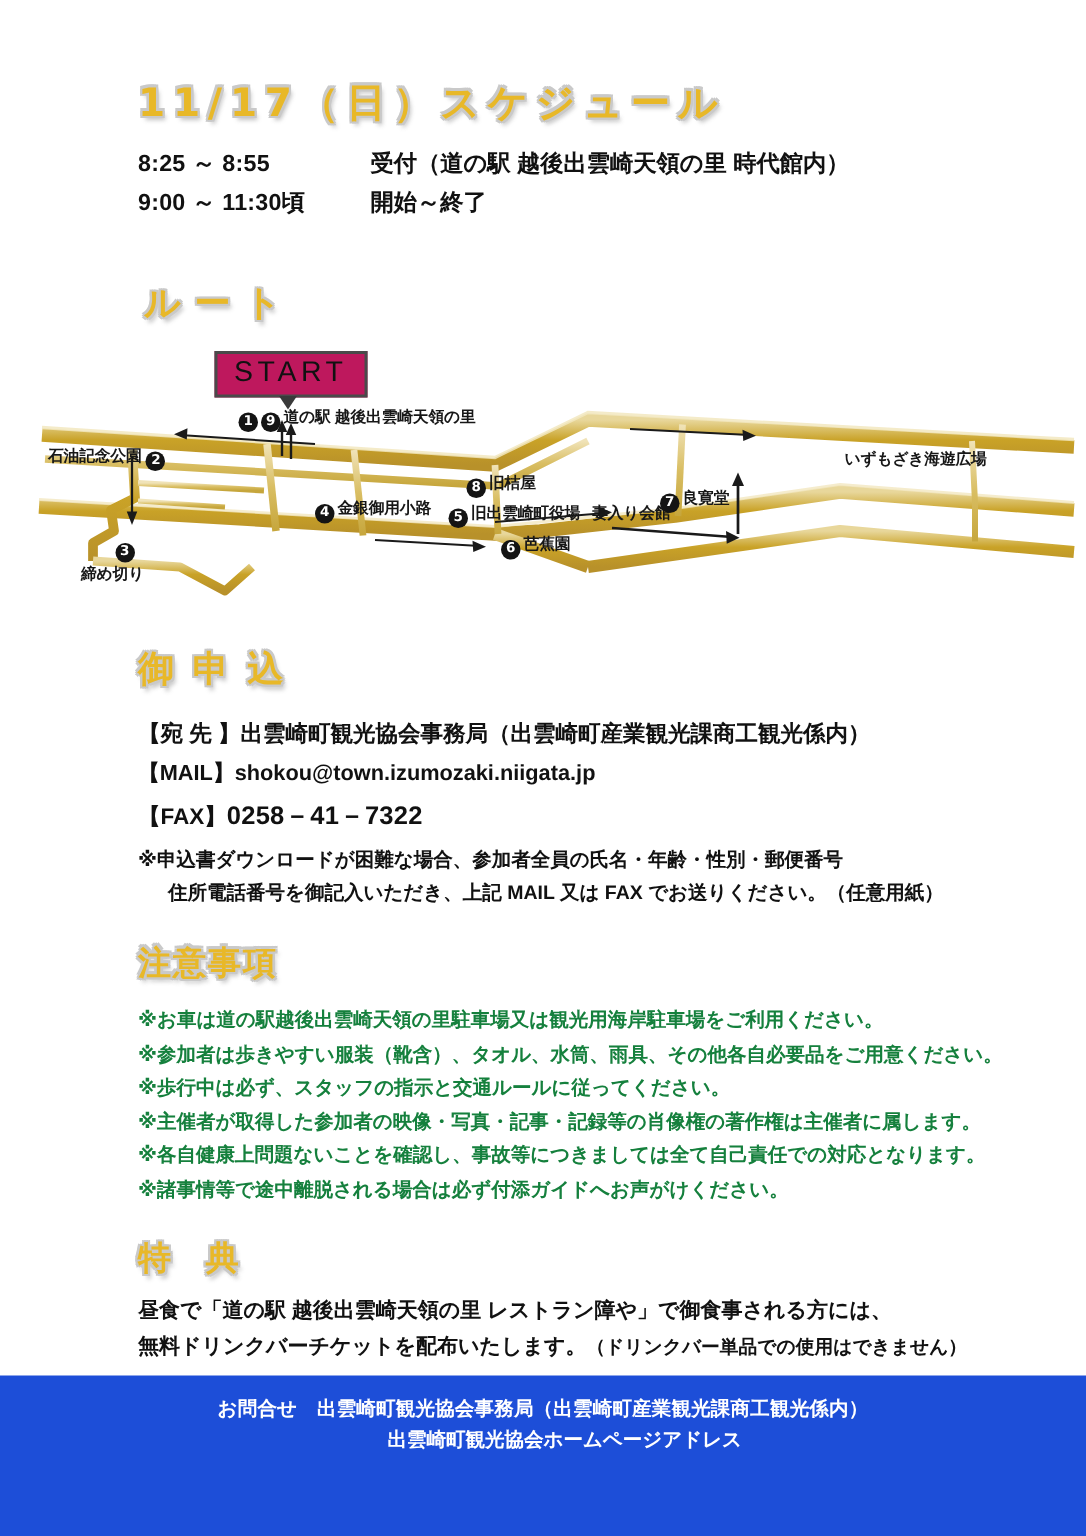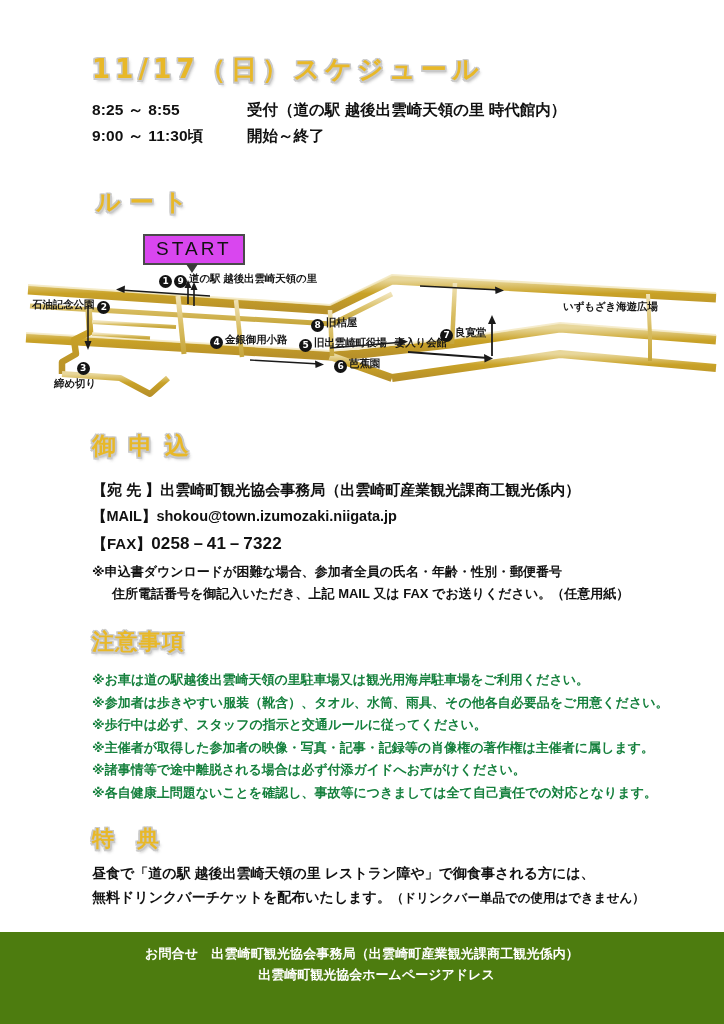--- a/index.html
+++ b/index.html
@@ -90,21 +90,21 @@
     width: 724px;
     height: 185px;
   }
   .map-svg { display: block; }
 
   .start-box {
     position: absolute;
     left: 143px;
     top: 234px;
     border: 2px solid #4a4a4a;
-    background: #d946ef;
+    background: #be185d;
     padding: 2px 11px 3px 11px;
     font-size: 19px;
     font-weight: normal;
     letter-spacing: 0.16em;
     color: #111;
     font-family: "Liberation Sans", sans-serif;
     line-height: 22px;
   }
   .start-arrow {
     position: absolute;
@@ -225,22 +225,22 @@
   }
   .benefit-line { display: block; white-space: nowrap; }
   .benefit-sub { font-size: 12.5px; }
 
   
   .footer {
     position: absolute;
     left: 0;
     bottom: 0;
     width: 724px;
-    height: 92px;
-    background: #4d7c0f;
+    height: 107px;
+    background: #1d4ed8;
     color: #ffffff;
     text-align: center;
     box-sizing: border-box;
     padding-top: 11px;
   }
   .foot-line1 {
     font-size: 13px;
     font-weight: bold;
     line-height: 21px;
     letter-spacing: 0.01em;
@@ -410,22 +410,22 @@
     </div>
   </div>
 
   <div class="sec-notes">
     <div class="gold-heading">注意事項</div>
     <div class="notes-list">
       <span class="note-item">※お車は道の駅越後出雲崎天領の里駐車場又は観光用海岸駐車場をご利用ください。</span>
       <span class="note-item">※参加者は歩きやすい服装（靴含）、タオル、水筒、雨具、その他各自必要品をご用意ください。</span>
       <span class="note-item">※歩行中は必ず、スタッフの指示と交通ルールに従ってください。</span>
       <span class="note-item">※主催者が取得した参加者の映像・写真・記事・記録等の肖像権の著作権は主催者に属します。</span>
+      <span class="note-item">※各自健康上問題ないことを確認し、事故等につきましては全て自己責任での対応となります。</span>
       <span class="note-item">※諸事情等で途中離脱される場合は必ず付添ガイドへお声がけください。</span>
-      <span class="note-item">※各自健康上問題ないことを確認し、事故等につきましては全て自己責任での対応となります。</span>
     </div>
   </div>
 
   <div class="sec-benefit">
     <div class="gold-heading">特典</div>
     <div class="benefit-lines">
       <span class="benefit-line"><span class="hl">昼食で「道の駅 越後出雲崎天領の里 レストラン障や」で御食事される方には、</span></span>
       <span class="benefit-line"><span>無料ドリンクバーチケットを配布いたします。</span><span class="benefit-sub">（ドリンクバー単品での使用はできません）</span></span>
     </div>
   </div>

